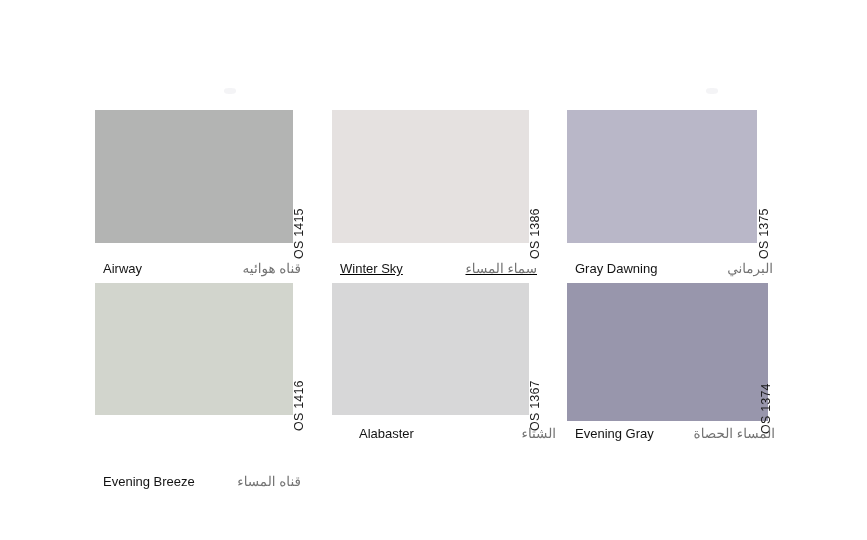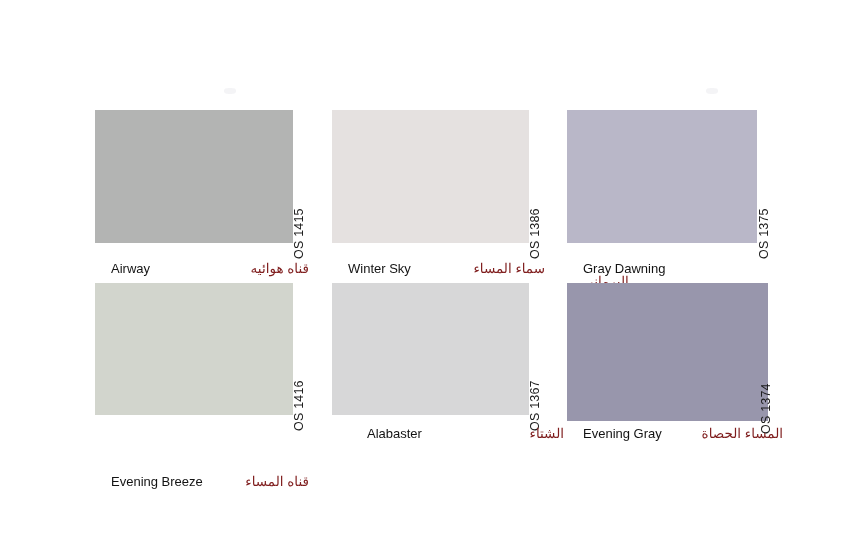--- a/index.html
+++ b/index.html
@@ -40,36 +40,36 @@
     font-size: 12.5px;
     color: #1b1b1b;
     letter-spacing: 0.2px;
     white-space: nowrap;
     transform-origin: left bottom;
     transform: rotate(-90deg);
   }
 
   .swatch-labels {
     position: absolute;
-    left: 16px;
+    left: 8px;
     display: flex;
     align-items: baseline;
     justify-content: space-between;
   }
 
   .name-en {
     font-size: 13px;
     color: #131313;
     white-space: nowrap;
     line-height: 1;
   }
 
   .name-ar {
     font-size: 13.5px;
-    color: #7f1d1d;
+    color: #737373;
     white-space: nowrap;
     line-height: 1;
     direction: rtl;
     unicode-bidi: isolate;
   }
 
   
   .scan-artifact {
     position: absolute;
     background: #f2f2f4;
@@ -90,30 +90,30 @@
     <div class="swatch-code" style="left:212px; top:0px; width:133px; height:16px; line-height:16px; transform:rotate(-90deg) translate(-133px,0);">OS 1415</div>
     <div class="swatch-labels" style="top:152px; width:198px;">
       <span class="name-en">Airway</span>
       <span class="name-ar">قناه هوائيه</span>
     </div>
   </div>
 
   <div class="swatch-card" style="left:332px; top:110px; width:197px;">
     <div class="swatch-chip" style="width:197px; height:133px; background:#e5e1e0;"></div>
     <div class="swatch-code" style="left:211px; top:0px; width:133px; height:16px; line-height:16px; transform:rotate(-90deg) translate(-133px,0);">OS 1386</div>
-    <div class="swatch-labels" style="top:152px; width:197px;">
+    <div class="swatch-labels" style="top:152px; width:197px;text-decoration:underline;">
       <span class="name-en">Winter Sky</span>
       <span class="name-ar">سماء المساء</span>
     </div>
   </div>
 
   <div class="swatch-card" style="left:567px; top:110px; width:190px;">
     <div class="swatch-chip" style="width:190px; height:133px; background:#b9b7c8;"></div>
     <div class="swatch-code" style="left:205px; top:0px; width:133px; height:16px; line-height:16px; transform:rotate(-90deg) translate(-133px,0);">OS 1375</div>
-    <div class="swatch-labels" style="top:152px; width:198px;flex-direction:column;">
+    <div class="swatch-labels" style="top:152px; width:198px;">
       <span class="name-en">Gray Dawning</span>
       <span class="name-ar">البرماني</span>
     </div>
   </div>
 
   <div class="swatch-card" style="left:95px; top:283px; width:198px;">
     <div class="swatch-chip" style="width:198px; height:132px; background:#d2d5cd;"></div>
     <div class="swatch-code" style="left:212px; top:0px; width:132px; height:16px; line-height:16px; transform:rotate(-90deg) translate(-132px,0);">OS 1416</div>
     <div class="swatch-labels" style="top:144px; width:198px;margin-top:48px;">
       <span class="name-en">Evening Breeze</span>

